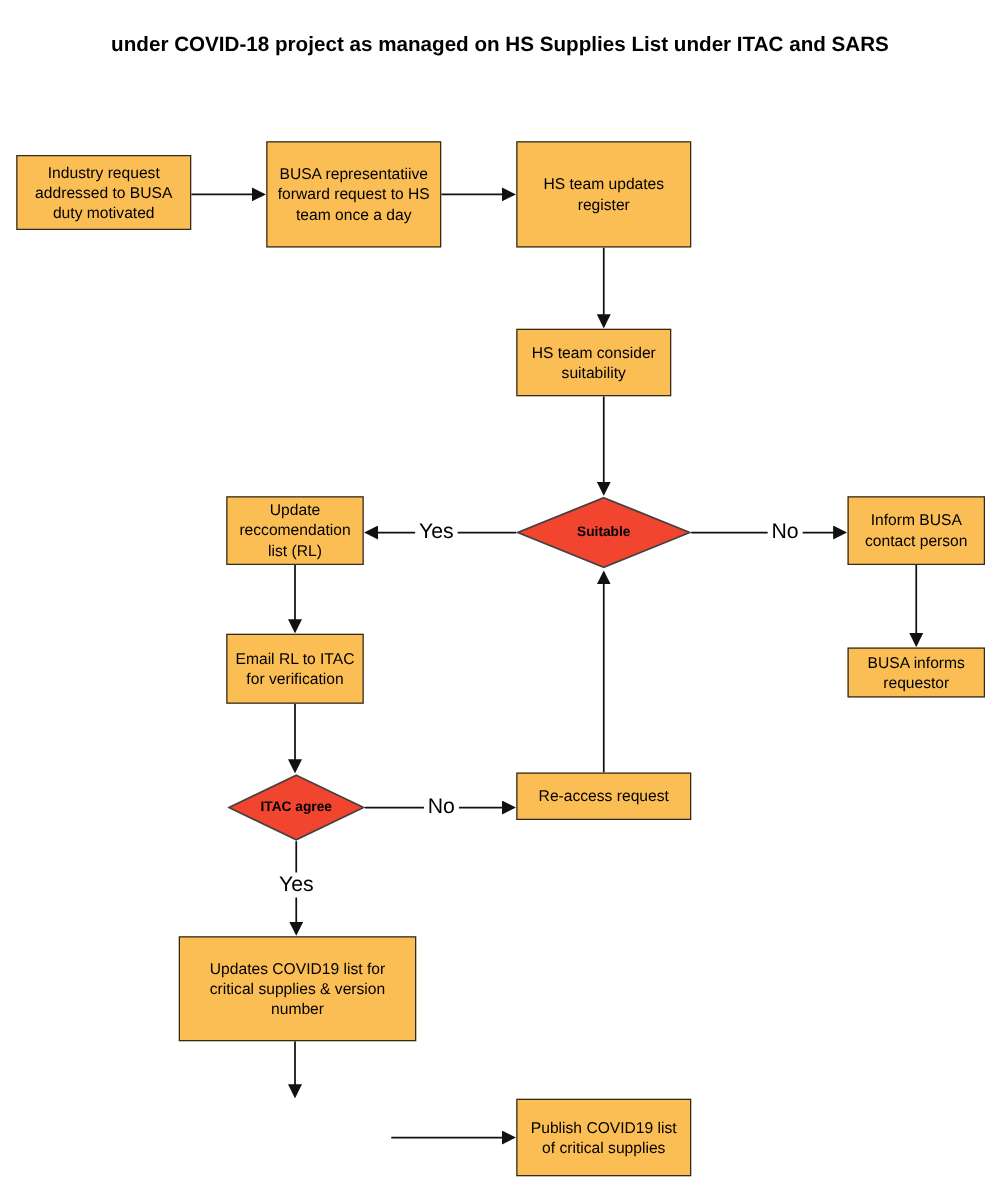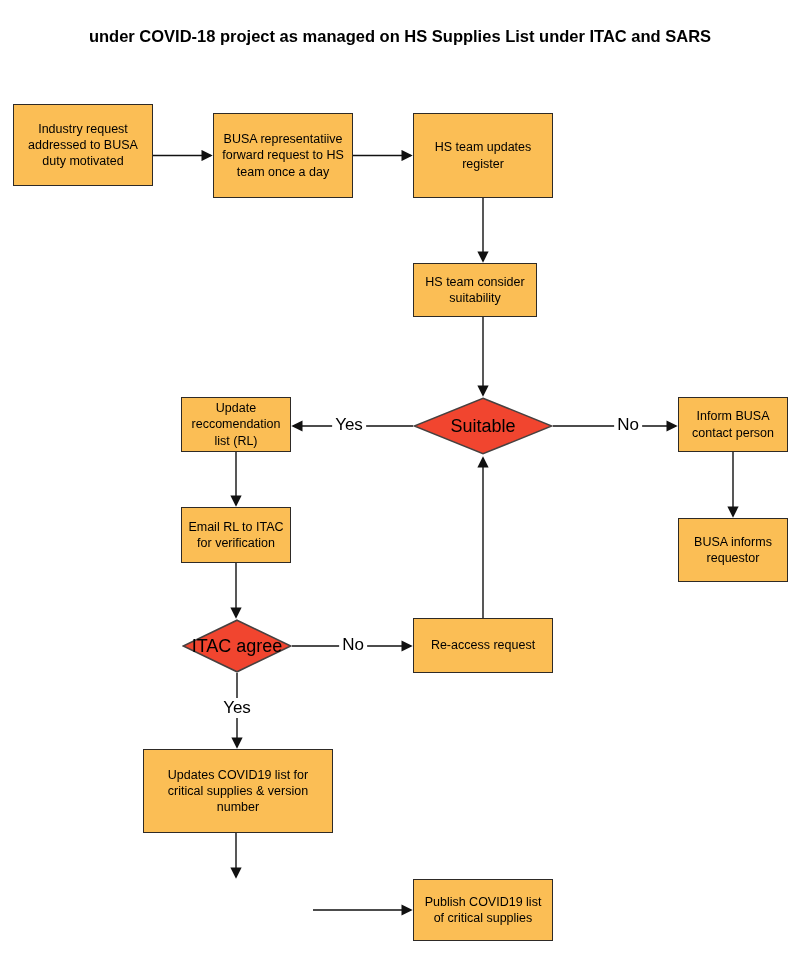--- a/index.html
+++ b/index.html
@@ -16,21 +16,21 @@
     display:flex; align-items:center; justify-content:center; text-align:center;
     background:var(--process-fill,#FBBE55); border:1.6px solid var(--process-border,#2E2A26);
     font-size:12.5px; line-height:1.3; padding:2px 5px;
   }
   .diamond { position:absolute; z-index:2; }
   .diamond svg { position:absolute; left:0; top:0; }
   .diamond-shape { fill:var(--decision-fill,#F1452F); stroke:var(--decision-border,#474140); stroke-width:1.5; }
   .diamond-label {
     position:absolute; left:0; top:0; right:0; bottom:0;
     display:flex; align-items:center; justify-content:center;
-    font-size:18px; text-align:center;
+    font-size:11px; text-align:center;font-weight:bold;
   }
   #connectors { position:absolute; left:0; top:0; z-index:1; }
   .conn { stroke:var(--line,#111); stroke-width:1.4; fill:none; }
   .arrow-head { fill:var(--line,#111); }
   .edge-label {
     position:absolute; transform:translate(-50%,-50%); z-index:3;
     background:var(--background,#fff); padding:0 3px; font-size:17px;
   }
 </style>
 </head>
@@ -57,45 +57,45 @@
     <line class="conn" x1="236" y1="452" x2="236" y2="505" marker-end="url(#arrow)"></line>
     <line class="conn" x1="733" y1="452" x2="733" y2="516" marker-end="url(#arrow)"></line>
     <line class="conn" x1="236" y1="563" x2="236" y2="617" marker-end="url(#arrow)"></line>
     <line class="conn" x1="292" y1="646" x2="411" y2="646" marker-end="url(#arrow)"></line>
     <line class="conn" x1="483" y1="618" x2="483" y2="458" marker-end="url(#arrow)"></line>
     <line class="conn" x1="237" y1="673" x2="237" y2="747" marker-end="url(#arrow)"></line>
     <line class="conn" x1="236" y1="833" x2="236" y2="877" marker-end="url(#arrow)"></line>
     <line class="conn" x1="313" y1="910" x2="411" y2="910" marker-end="url(#arrow)"></line>
   </svg>
 
-  <div class="node" style="left:13px;top:104px;width:140px;height:82px">
+  <div class="node" style="left:13px;top:124px;width:140px;height:60px">
     <span>Industry request addressed to BUSA duty motivated</span>
   </div>
   <div class="node" style="left:213px;top:113px;width:140px;height:85px">
     <span>BUSA representatiive forward request to HS team once a day</span>
   </div>
   <div class="node" style="left:413px;top:113px;width:140px;height:85px">
     <span>HS team updates register</span>
   </div>
   <div class="node" style="left:413px;top:263px;width:124px;height:54px">
     <span>HS team consider suitability</span>
   </div>
   <div class="node" style="left:181px;top:397px;width:110px;height:55px">
     <span>Update reccomendation list (RL)</span>
   </div>
   <div class="node" style="left:181px;top:507px;width:110px;height:56px">
     <span>Email RL to ITAC for verification</span>
   </div>
   <div class="node" style="left:678px;top:397px;width:110px;height:55px">
     <span>Inform BUSA contact person</span>
   </div>
-  <div class="node" style="left:678px;top:518px;width:110px;height:64px">
+  <div class="node" style="left:678px;top:518px;width:110px;height:40px">
     <span>BUSA informs requestor</span>
   </div>
-  <div class="node" style="left:413px;top:618px;width:140px;height:55px">
+  <div class="node" style="left:413px;top:618px;width:140px;height:38px">
     <span>Re-access request</span>
   </div>
   <div class="node" style="left:143px;top:749px;width:190px;height:84px">
     <span>Updates COVID19 list for critical supplies &amp; version number</span>
   </div>
   <div class="node" style="left:413px;top:879px;width:140px;height:62px">
     <span>Publish COVID19 list of critical supplies</span>
   </div>
 
   <div class="diamond" style="left:413px;top:397px;width:140px;height:58px">

